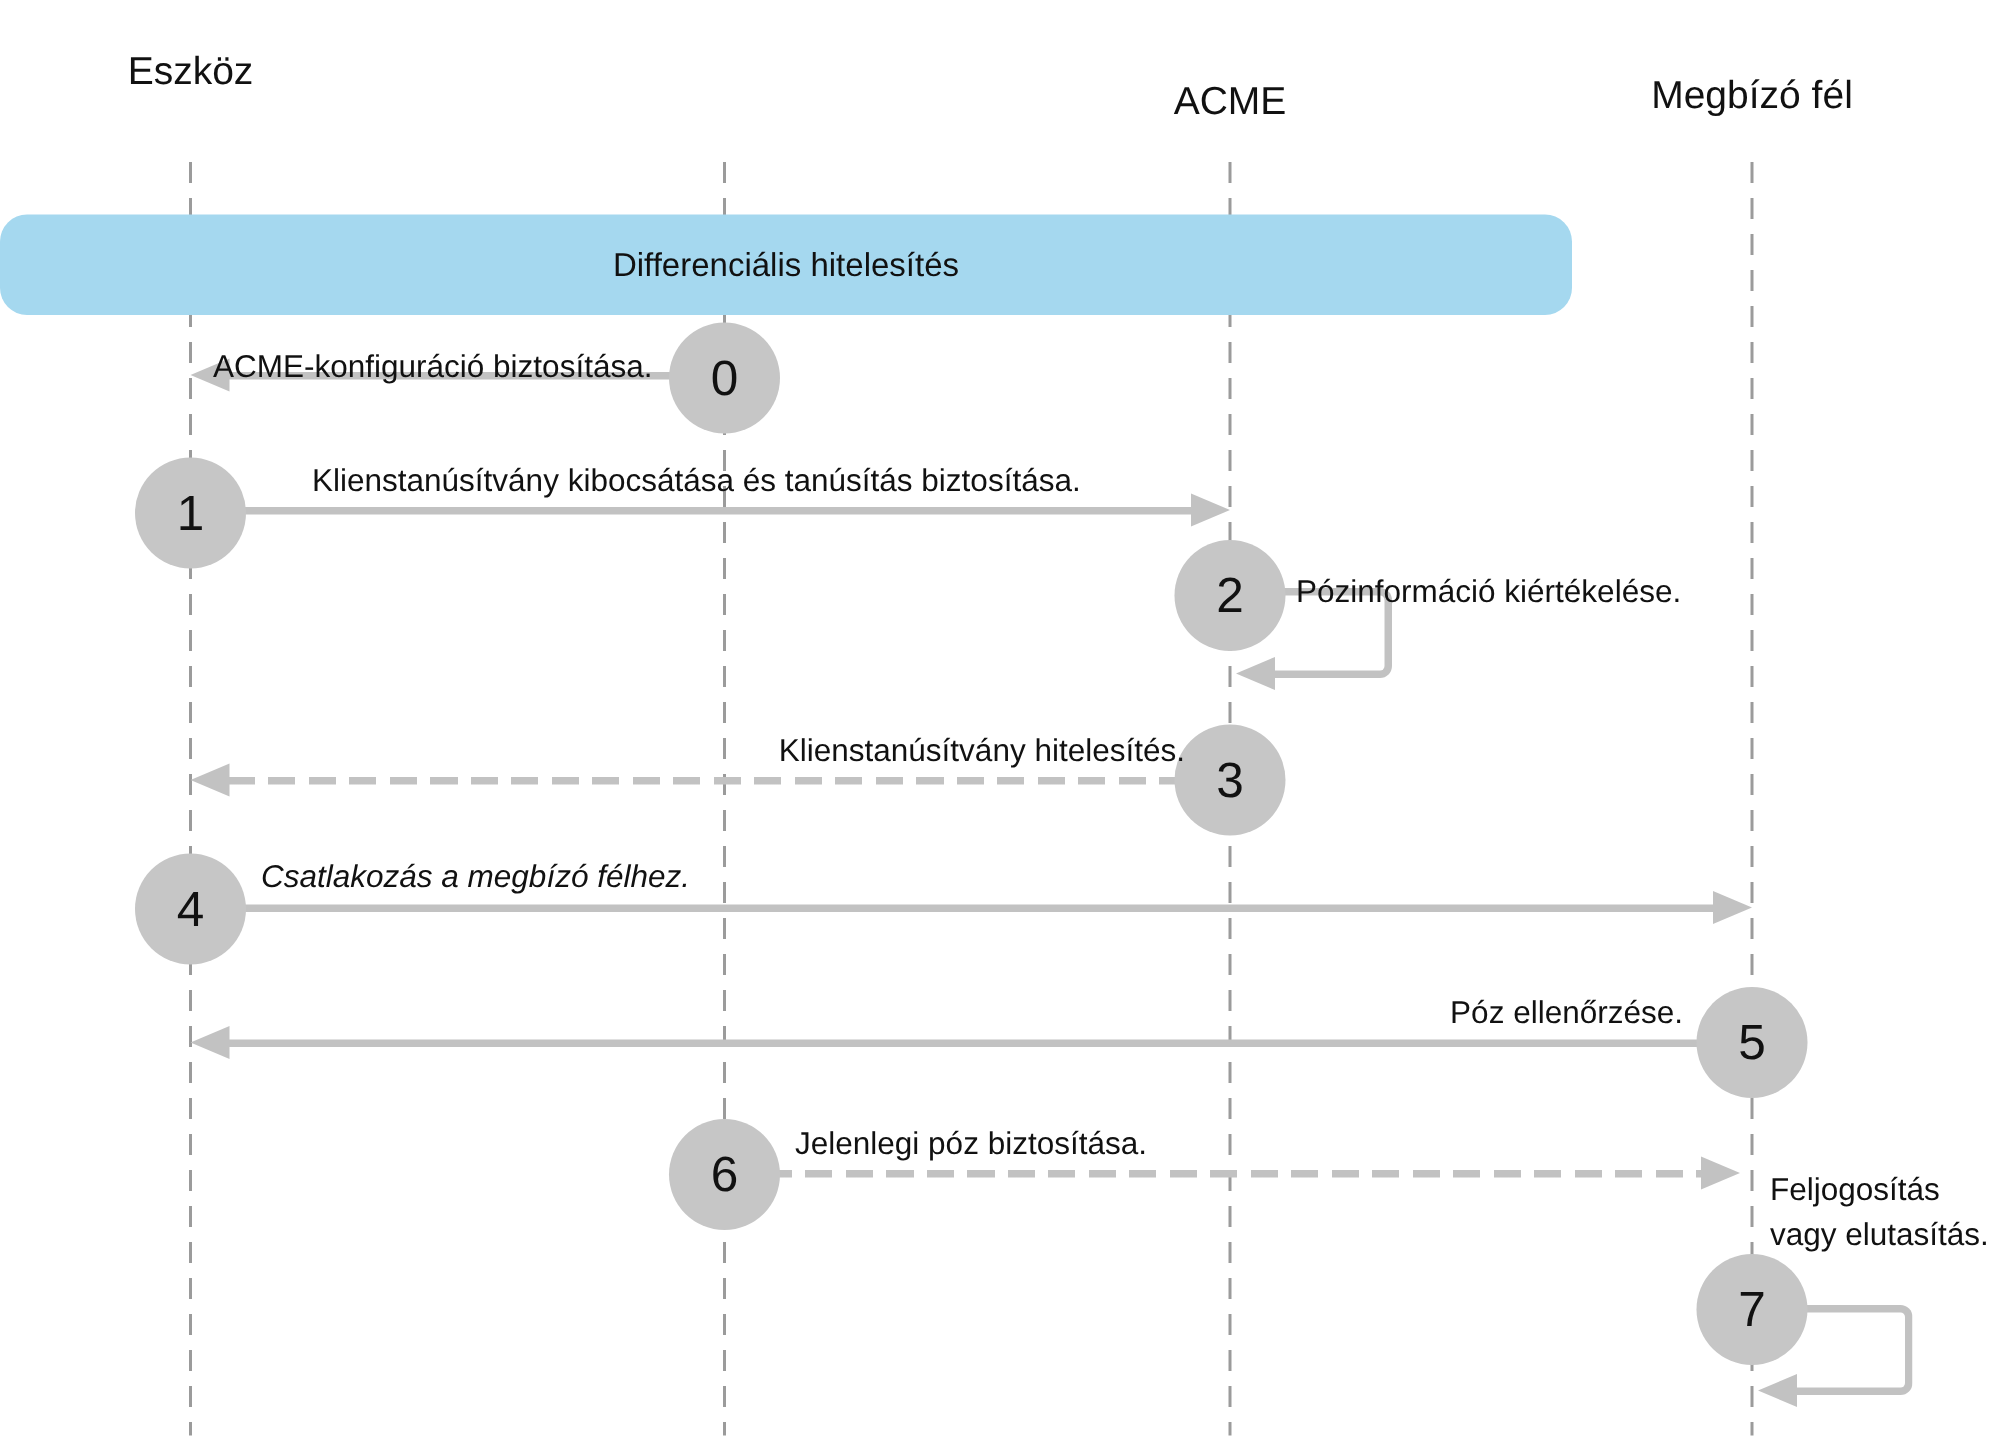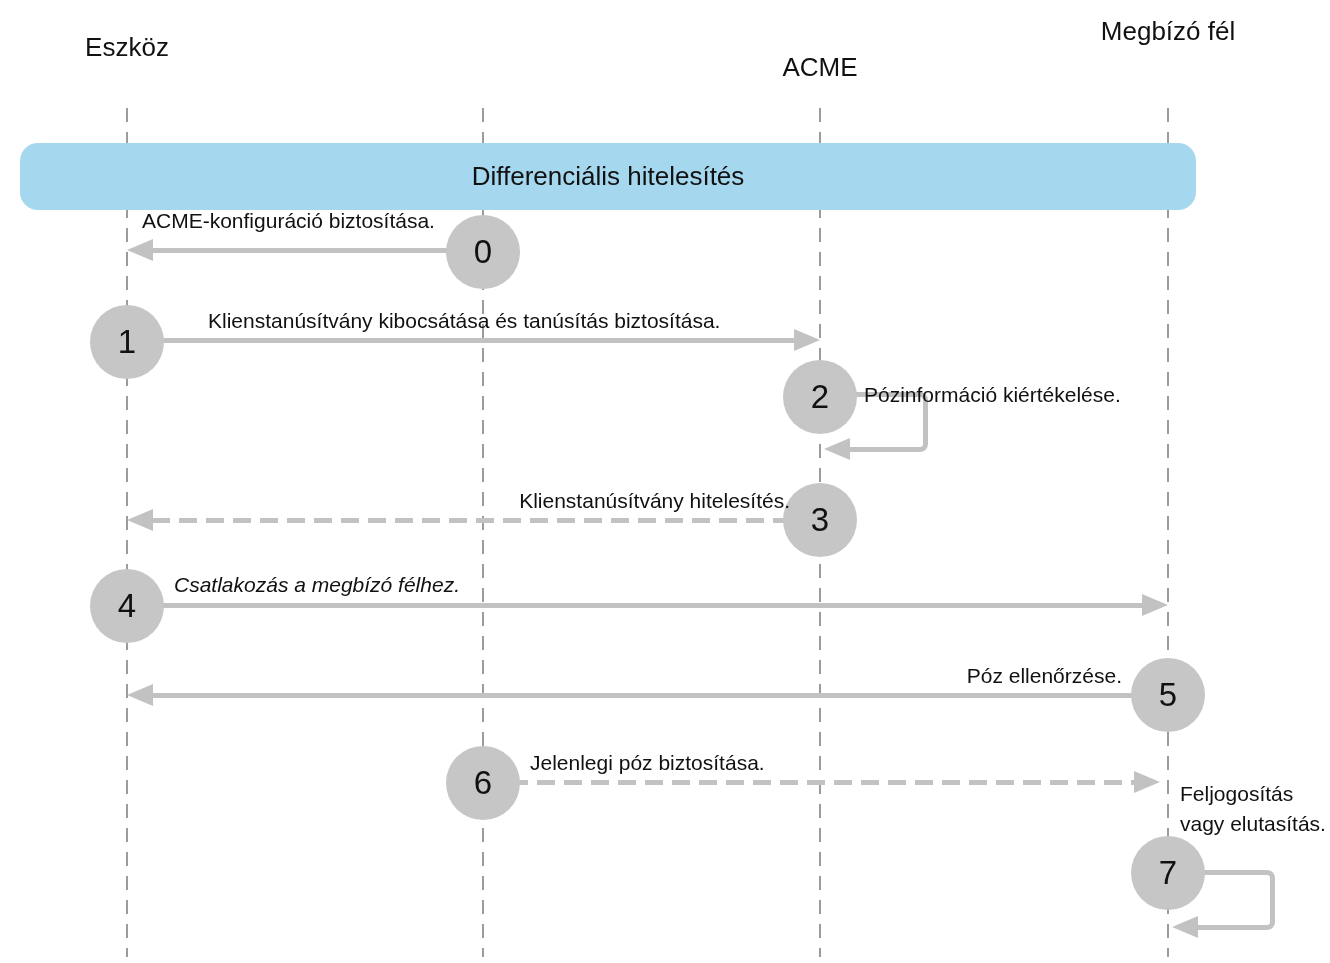--- a/index.html
+++ b/index.html
@@ -30,26 +30,26 @@
     position: absolute;
     width: 260px;
     text-align: center;
     font-size: 26px;
     line-height: 31px;
     color: var(--text, #111111);
   }
   
   .banner {
     position: absolute;
-    left: 20px; top: 143px;
-    width: 1176px; height: 67px;
+    left: 0; top: 143px;
+    width: 1048px; height: 67px;
     background: var(--banner-bg, #a5d8ef);
     border-radius: 18px;
     display: flex; align-items: center; justify-content: center;
-    font-size: 26px;
+    font-size: 22px;
     color: var(--text, #111111);
   }
   
   .hline {
     position: absolute;
     height: 5px;
     background: var(--arrow, #c2c2c2);
     border-radius: 3px;
   }
   .hline.dashed {
@@ -98,33 +98,33 @@
 
 <div class="canvas">
 
   <div class="lifeline" style="left:126px;"></div>
   <div class="lifeline" style="left:482px;"></div>
   <div class="lifeline" style="left:819px;"></div>
   <div class="lifeline" style="left:1167px;"></div>
 
   <div class="actor" style="left:-3px; top:32px;">Eszköz</div>
   <div class="actor" style="left:690px; top:32px;margin-top:20px;">ACME</div>
-  <div class="actor" style="left:1038px; top:16px;text-align:center;">Megbízó fél</div>
+  <div class="actor" style="left:1038px; top:48px;text-align:center;">Megbízó fél</div>
 
   <div class="banner">
     <span>Differenciális hitelesítés</span>
   </div>
 
   <div>
     <div class="hline" style="left:150px; top:248px; width:333px;"></div>
     <div class="head left" style="left:127px; top:239px;"></div>
     <div class="badge" style="left:446px; top:215px;">
       <span>0</span>
     </div>
-    <div class="lbl" style="left:142px; top:208px;">ACME-konfiguráció biztosítása.</div>
+    <div class="lbl" style="left:142px; top:232px;">ACME-konfiguráció biztosítása.</div>
   </div>
 
   <div>
     <div class="hline" style="left:127px; top:338px; width:670px;"></div>
     <div class="head right" style="left:794px; top:329px;"></div>
     <div class="badge" style="left:90px; top:305px;">
       <span>1</span>
     </div>
     <div class="lbl" style="left:174px; top:308px;margin-left:34px;">Klienstanúsítvány kibocsátása és tanúsítás biztosítása.</div>
   </div>

